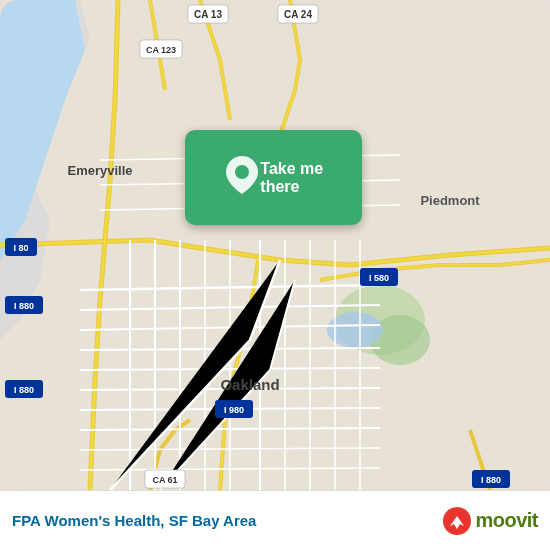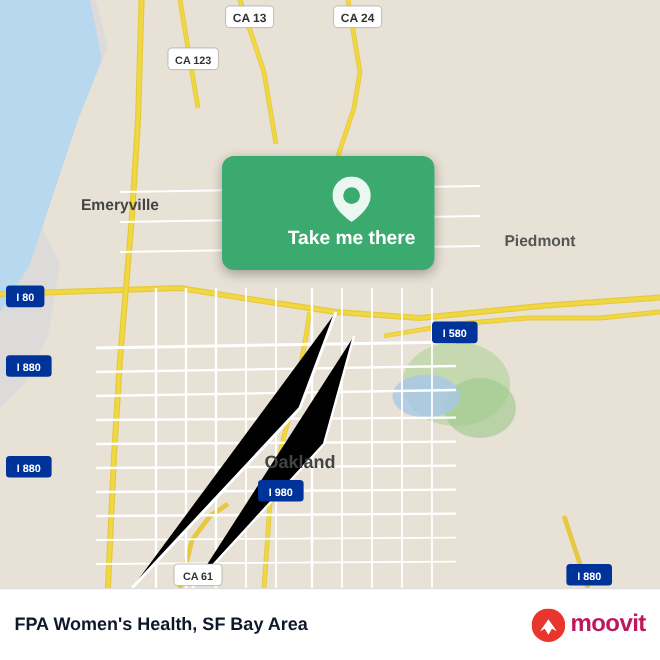--- a/index.html
+++ b/index.html
@@ -11,39 +11,40 @@
       position: relative;
       background: #e8e0d8;
     }
 
     #map-container {
       width: 550px;
       height: 490px;
       position: relative;
       overflow: hidden;
       background-color: #e8e0d5;
+      border-radius: 19px;
     }
 
     
     #map-svg {
       width: 100%;
       height: 100%;
     }
 
     
     #take-me-there-overlay {
       position: absolute;
       top: 130px;
       left: 185px;
       width: 177px;
       height: 95px;
       background-color: #3aaa6e;
       border-radius: 10px;
       display: flex;
-      flex-direction: column;
+      flex-direction: row;
       align-items: center;
       justify-content: center;
       cursor: pointer;
       box-shadow: 0 3px 10px rgba(0,0,0,0.3);
       padding-left: 39px;
     }
 
     #location-icon-wrapper {
       width: 38px;
       height: 38px;
@@ -71,40 +72,40 @@
 
     #moovit-logo {
       display: flex;
       align-items: center;
       margin-left: auto;
     }
 
     #moovit-text {
       font-size: 20px;
       font-weight: bold;
-      color: #be185d;
+      color: #4d7c0f;
       letter-spacing: -0.5px;
     }
 
     #moovit-icon {
       width: 28px;
       height: 28px;
       margin-right: 4px;
     }
 
     #attribution-text {
       font-size: 11px;
       color: #666;
       margin-right: 10px;
     }
 
     #place-name {
       font-size: 15px;
       font-weight: 600;
-      color: #0f172a;
+      color: #0369a1;
     }
 
     #bottom-left {
       display: flex;
       flex-direction: column;
       gap: 2px;
     }
   </style>
 </head>
 <body>

